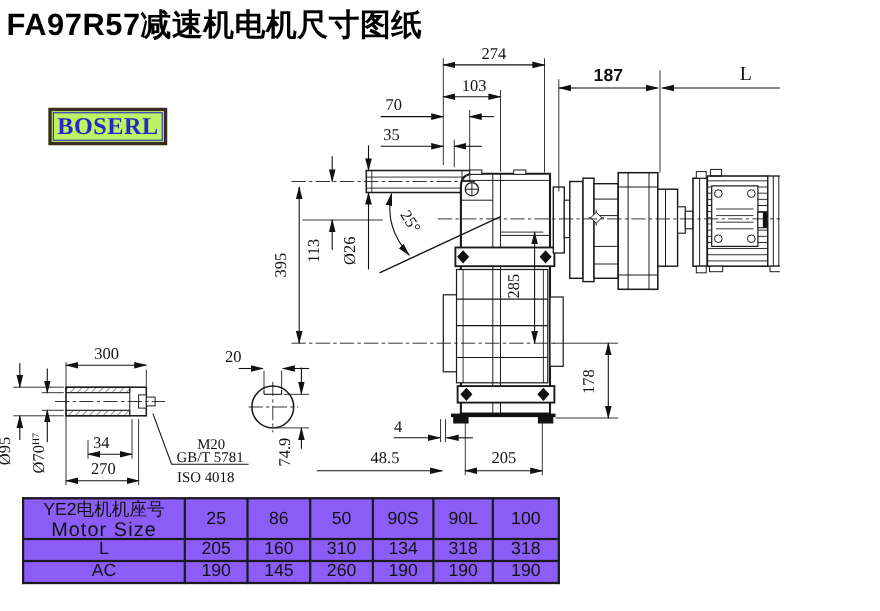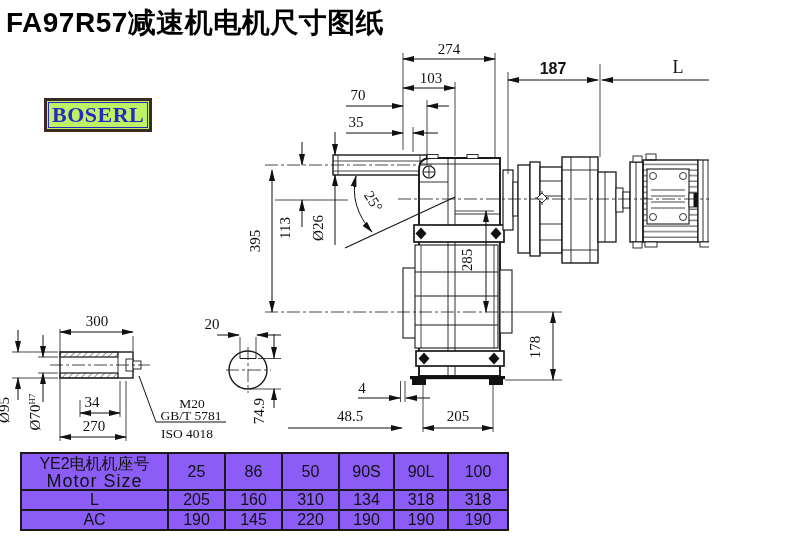--- a/index.html
+++ b/index.html
@@ -302,21 +302,21 @@
       <td>160</td>
       <td>310</td>
       <td>134</td>
       <td>318</td>
       <td>318</td>
     </tr>
     <tr class="rw">
       <td>AC</td>
       <td>190</td>
       <td>145</td>
-      <td>220</td>
+      <td>260</td>
       <td>190</td>
       <td>190</td>
       <td>190</td>
     </tr>
   </tbody>
     </table>
 
 </div>
 
 </body></html>

